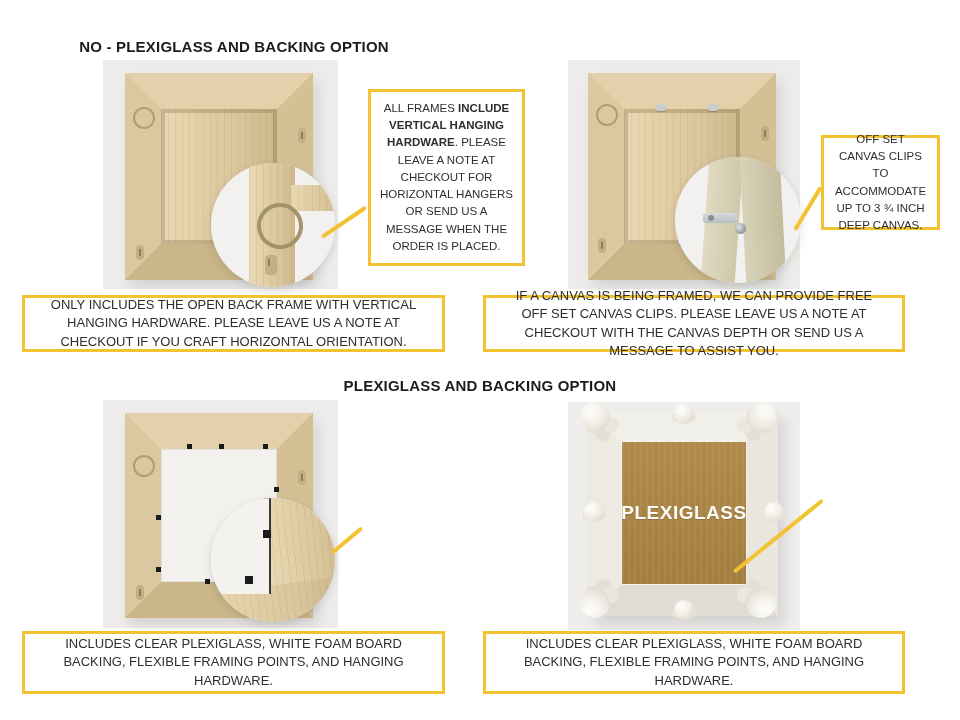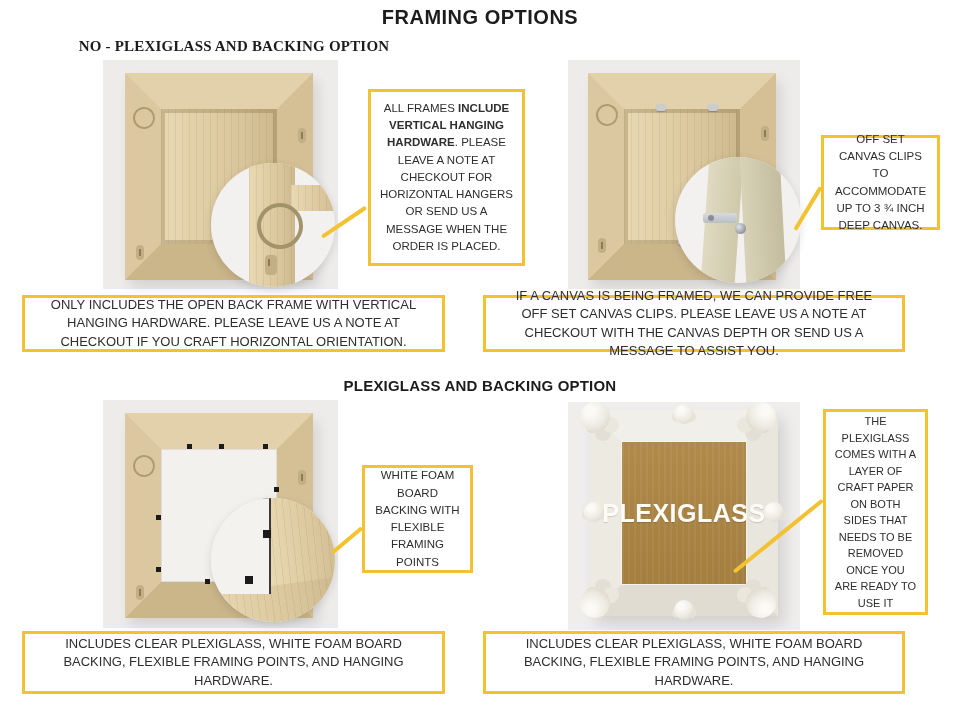--- a/index.html
+++ b/index.html
@@ -32,33 +32,32 @@
           border-color:#F1EFE9 #E9E6DD #E0DCD1 #EDEAE2;box-shadow:6px 9px 14px rgba(0,0,0,.12);}
   .ornate .lip2{position:absolute;inset:0;border:5px solid #F5F3ED;}
   .ornate .lip3{position:absolute;inset:5px;border:1px solid #CFC3A6;}
   .orn{position:absolute;width:30px;height:30px;border-radius:50%;
        background:radial-gradient(circle at 35% 30%,#FBFAF6 15%,#EDEAE1 55%,#D8D4C7 90%);
        box-shadow:16px 8px 0 -7px #EAE7DD,8px 16px 0 -7px #E3DFD4,-3px 10px 0 -9px #DFDACE;}
   .orn.small{width:20px;height:20px;box-shadow:7px 3px 0 -5px #E7E3D9,-7px 3px 0 -5px #E7E3D9;}
   .craft{position:absolute;display:flex;align-items:center;justify-content:center;
          background:repeating-linear-gradient(90deg,rgba(255,255,255,.05) 0 2px,rgba(0,0,0,0) 2px 6px),
                     linear-gradient(180deg,#B08A4B,#A37E3E);}
-  .plexi-label{color:#FCFBF6;font-weight:bold;font-size:25px;letter-spacing:.5px;text-shadow:0 1px 1px rgba(0,0,0,.15);}
+  .plexi-label{color:#FCFBF6;font-weight:bold;font-size:19px;letter-spacing:.5px;text-shadow:0 1px 1px rgba(0,0,0,.15);}
   .silver-clip{position:absolute;width:34px;height:10px;background:linear-gradient(180deg,#D7DBDE,#B9BEC3);border-radius:3px;}
   .silver-clip:after{content:"";position:absolute;left:5px;top:2px;width:6px;height:6px;border-radius:50%;background:#878E95;}
   .screw{position:absolute;width:11px;height:11px;border-radius:50%;background:radial-gradient(circle at 35% 35%,#E2E5E8,#70767D);}
 </style>
 </head>
 <body>
 
 <div class="canvas">
 
-  <div class="abs title">FRAMING OPTIONS</div>
 
-  <div class="abs sec-head" style="left:22px;top:38px;width:424px;font-family:Liberation Serif, serif;">NO - PLEXIGLASS AND BACKING OPTION</div>
+  <div class="abs sec-head" style="left:22px;top:38px;width:424px;">NO - PLEXIGLASS AND BACKING OPTION</div>
 
   <div class="abs photo" style="left:103px;top:60px;width:235px;height:229px;">
     <div class="frame grain" style="left:22px;top:13px;width:188px;height:207px;border-width:36px;">
       <div class="lip"></div>
     </div>
     <div class="ring" style="left:30px;top:47px;"></div>
     <div class="keyhole" style="left:33px;top:185px;"></div>
     <div class="keyhole" style="left:195px;top:68px;"></div>
     <div class="inset" style="left:108px;top:103px;width:124px;height:124px;">
       <div class="woodbar grain" style="left:38px;top:-4px;width:46px;height:132px;"></div>
@@ -126,23 +125,20 @@
     <div class="keyhole" style="left:195px;top:70px;"></div>
     <div class="inset" style="left:108px;top:98px;width:124px;height:124px;">
       <div class="woodbar grain" style="left:56px;top:-8px;width:80px;height:140px;transform:rotate(-6deg);"></div>
       <div class="woodbar grain" style="left:-8px;top:88px;width:140px;height:48px;transform:rotate(-8deg);"></div>
       <div style="position:absolute;left:0;top:0;width:58px;height:96px;background:#F3F2EF;box-shadow:2px 0 0 #3A3A3A;"></div>
       <div class="pt" style="left:52px;top:32px;width:8px;height:8px;"></div>
       <div class="pt" style="left:34px;top:78px;width:8px;height:8px;"></div>
     </div>
   </div>
 
-  <div class="abs callout" style="left:362px;top:465px;width:111px;height:108px;">
-    <div>WHITE FOAM BOARD BACKING WITH FLEXIBLE FRAMING POINTS</div>
-  </div>
   <div class="connector" style="left:332px;top:551px;width:39px;transform:rotate(-40deg);"></div>
 
   <div class="abs caption" style="left:22px;top:631px;width:423px;height:63px;">
     <div>INCLUDES CLEAR PLEXIGLASS, WHITE FOAM BOARD BACKING, FLEXIBLE FRAMING POINTS, AND HANGING HARDWARE.</div>
   </div>
 
   <div class="abs photo" style="left:568px;top:402px;width:232px;height:228px;background:#EFEEEC;">
     <div class="ornate" style="left:22px;top:8px;width:188px;height:206px;">
       <div class="lip2"></div>
       <div class="lip3"></div>
@@ -153,22 +149,19 @@
     <div class="orn" style="left:178px;top:186px;transform:scale(-1);"></div>
     <div class="orn small" style="left:106px;top:2px;"></div>
     <div class="orn small" style="left:106px;top:198px;"></div>
     <div class="orn small" style="left:16px;top:100px;"></div>
     <div class="orn small" style="left:196px;top:100px;"></div>
     <div class="craft" style="left:54px;top:40px;width:124px;height:142px;">
       <span class="plexi-label">PLEXIGLASS</span>
     </div>
   </div>
 
-  <div class="abs callout" style="left:823px;top:409px;width:105px;height:206px;font-size:11px;">
-    <div>THE PLEXIGLASS COMES WITH A LAYER OF CRAFT PAPER ON BOTH SIDES THAT NEEDS TO BE REMOVED ONCE YOU ARE READY TO USE IT</div>
-  </div>
   <div class="connector" style="left:734px;top:570px;width:114px;transform:rotate(-39deg);"></div>
 
   <div class="abs caption" style="left:483px;top:631px;width:422px;height:63px;">
     <div>INCLUDES CLEAR PLEXIGLASS, WHITE FOAM BOARD BACKING, FLEXIBLE FRAMING POINTS, AND HANGING HARDWARE.</div>
   </div>
 
 </div>
 
 </body></html>

